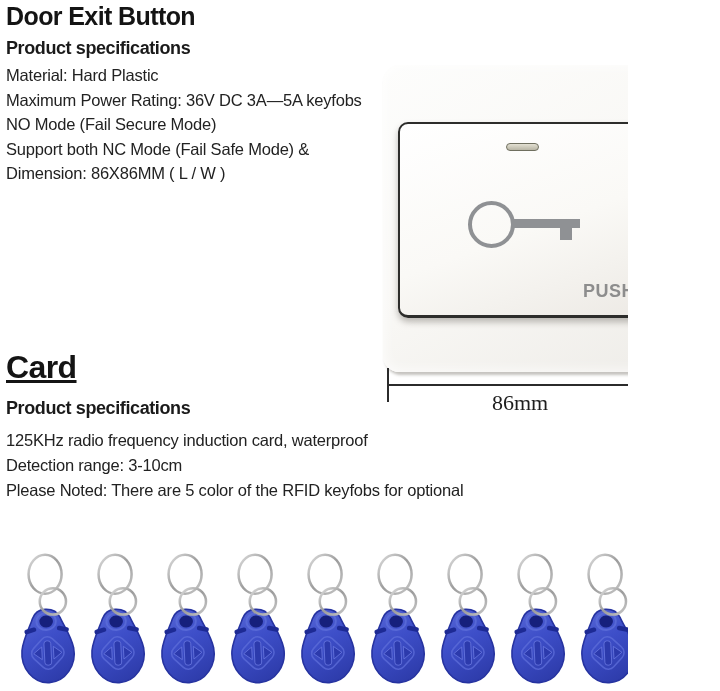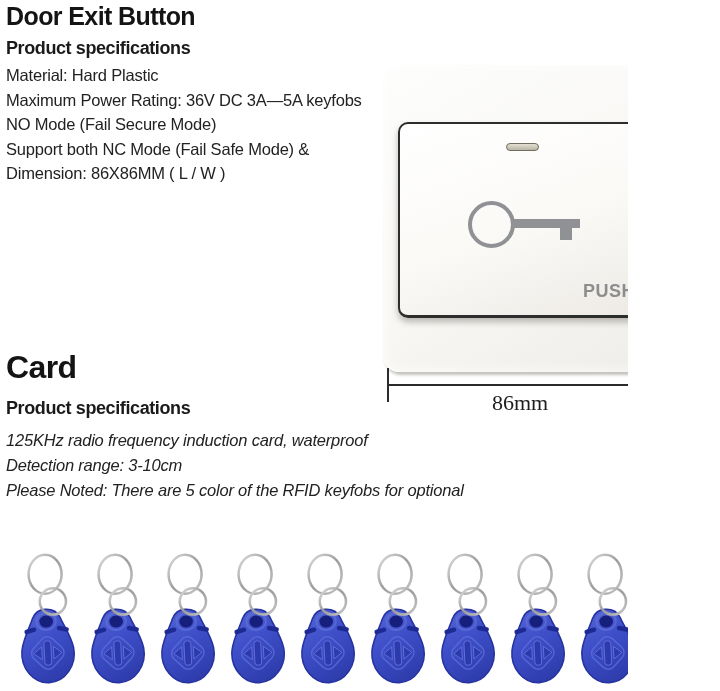--- a/index.html
+++ b/index.html
@@ -5,29 +5,29 @@
   html,body{margin:0;padding:0;background:#ffffff;}
   .page{position:relative;width:628px;height:691px;background:#ffffff;overflow:hidden;
         font-family:"Liberation Sans",sans-serif;color:#1f1f1f;}
 
   
   .spec-block{position:absolute;left:6px;width:470px;}
   .spec-block.top{top:1px;}
   .spec-block.card{top:348px;}
   .sec-title{margin:0;font-weight:700;color:#141414;letter-spacing:-0.6px;}
   .spec-block.top .sec-title{font-size:25px;line-height:30px;}
-  .spec-block.card .sec-title{font-size:32px;line-height:38px;}
+  .spec-block.card .sec-title{font-size:32px;line-height:38px;text-decoration:underline;}
   .sec-subtitle{margin:0;font-size:18px;line-height:30px;font-weight:700;
                 color:#1a1a1a;letter-spacing:-0.4px;}
   .spec-block.top .sec-subtitle{margin-top:2px;}
   .spec-block.card .sec-subtitle{margin-top:7px;}
   .spec-lines{margin-top:0;}
   .spec-block.card .spec-lines{margin-top:5px;}
   .spec-line{font-size:16.5px;line-height:24.5px;letter-spacing:-0.2px;color:#222;}
-  .spec-block.card .spec-line{line-height:25px;font-style:italic;}
+  .spec-block.card .spec-line{line-height:25px;}
 
   
   .plate{position:absolute;left:383px;top:65px;width:302px;height:307px;border-radius:16px;
          background:linear-gradient(150deg,#fdfdfc 0%,#f8f7f4 55%,#eeece8 100%);
          box-shadow:2px 3px 3px rgba(125,120,110,0.45), inset 0 0 14px rgba(255,255,255,0.9);}
   .btn-face{position:absolute;left:15px;top:57px;width:243px;height:191px;border-radius:10px;
             border:2px solid #2d2d2b;border-bottom-width:3px;box-sizing:content-box;
             background:linear-gradient(160deg,#ffffff 0%,#faf9f6 55%,#edeae5 100%);
             box-shadow:0 4px 6px rgba(95,90,82,0.4);}
   .led{position:absolute;left:106px;top:19px;width:33px;height:8px;border-radius:4px;

